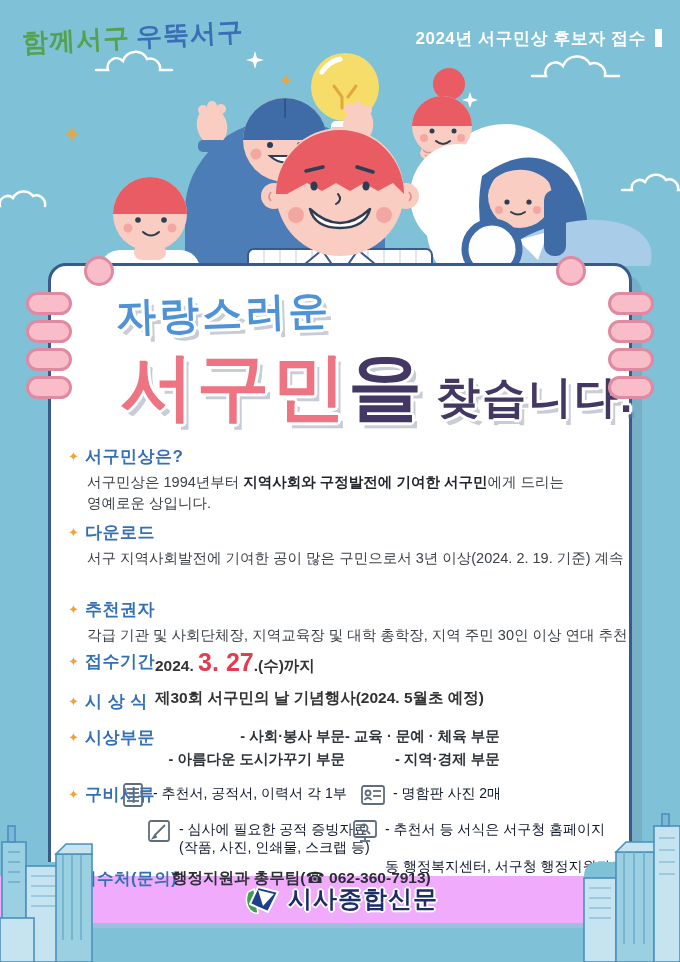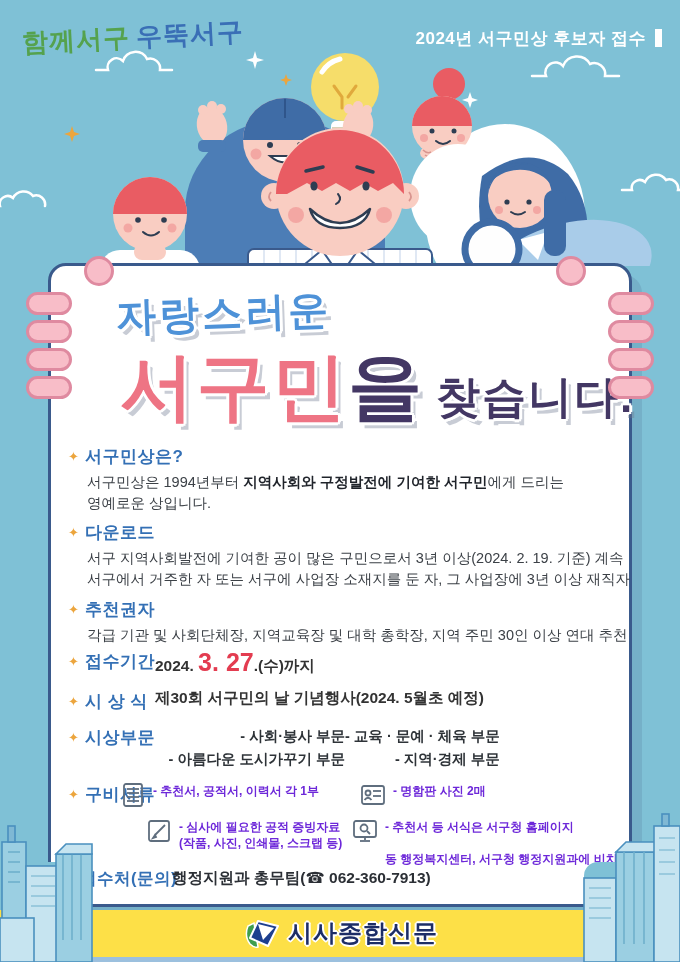--- a/index.html
+++ b/index.html
@@ -47,28 +47,28 @@
   .spark{color:#eca53d;font-size:13px;line-height:1;}
   .s-head{color:#3470b5;font-weight:800;font-size:17px;letter-spacing:0.5px;}
   .s-body{color:#3c4147;font-size:14.5px;line-height:1.48;margin-left:19px;margin-top:4px;}
   .s-body b{color:#1f232a;}
   .inline-content{position:absolute;left:87px;top:-2px;white-space:nowrap;color:#333;font-weight:700;font-size:15.5px;}
   .period-red{color:#e33c50;font-size:25px;font-weight:800;}
   .cats{position:absolute;left:81px;top:1px;display:grid;grid-template-columns:196px auto;row-gap:4px;
         color:#2e3338;font-weight:700;font-size:14.5px;white-space:nowrap;text-align:right;}
   .docs{position:relative;}
   .doc-cell{position:absolute;display:flex;gap:7px;align-items:flex-start;white-space:nowrap;}
-  .doc-text{color:#6d28d9;font-weight:700;font-size:12px;line-height:1.32;}
+  .doc-text{color:#0f172a;font-weight:400;font-size:14px;line-height:1.32;}
   .doc-ic{flex:0 0 auto;margin-top:-2px;}
   .contact{left:80px;}
   .contact .s-head{font-size:16.5px;}
   .contact .inline-content{left:92px;top:0px;font-size:15.5px;color:#2b2f35;text-align:right;}
 
   
-  .footerbar{position:absolute;left:0;top:910px;width:680px;height:52px;background:#fde047;z-index:4;}
+  .footerbar{position:absolute;left:0;top:876px;width:680px;height:52px;background:#f0abfc;z-index:4;}
   .footerbar .edge{position:absolute;left:0;bottom:0;width:100%;height:5px;background:#9cc0de;}
   .logo-row{position:absolute;left:0;top:6px;width:100%;display:flex;justify-content:center;align-items:center;gap:6px;}
   .news-label{color:#1d2d66;font-weight:900;font-size:24px;letter-spacing:1px;
       text-shadow:-2px 0 0 #fff,2px 0 0 #fff,0 -2px 0 #fff,0 2px 0 #fff,
       -1px -1px 0 #fff,1px -1px 0 #fff,-1px 1px 0 #fff,1px 1px 0 #fff;}
   .bl{position:absolute;z-index:7;}
   .bl-left{left:0;top:800px;}
   .bl-right{left:580px;top:812px;}
 </style>
 </head>
@@ -251,21 +251,20 @@
     </div>
   </div>
 
   <div class="sec" style="top:521px">
     <div class="hrow">
       <span class="spark">✦</span>
       <span class="s-head">다운로드</span>
     </div>
     <div class="s-body">
       <span>서구 지역사회발전에 기여한 공이 많은 구민으로서 3년 이상(2024. 2. 19. 기준) 계속</span><br>
-      <span>서구에서 거주한 자 또는 서구에 사업장 소재지를 둔 자, 그 사업장에 3년 이상 재직자</span>
     </div>
   </div>
 
   <div class="sec" style="top:598px">
     <div class="hrow">
       <span class="spark">✦</span>
       <span class="s-head">추천권자</span>
     </div>
     <div class="s-body">각급 기관 및 사회단체장, 지역교육장 및 대학 총학장, 지역 주민 30인 이상 연대 추천</div>
   </div>

